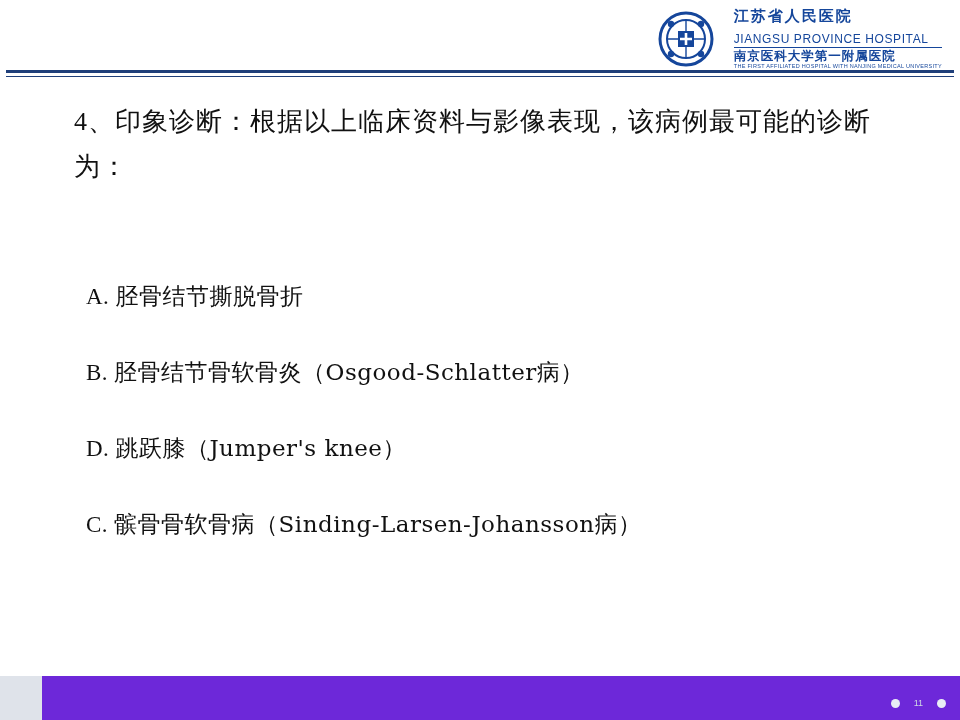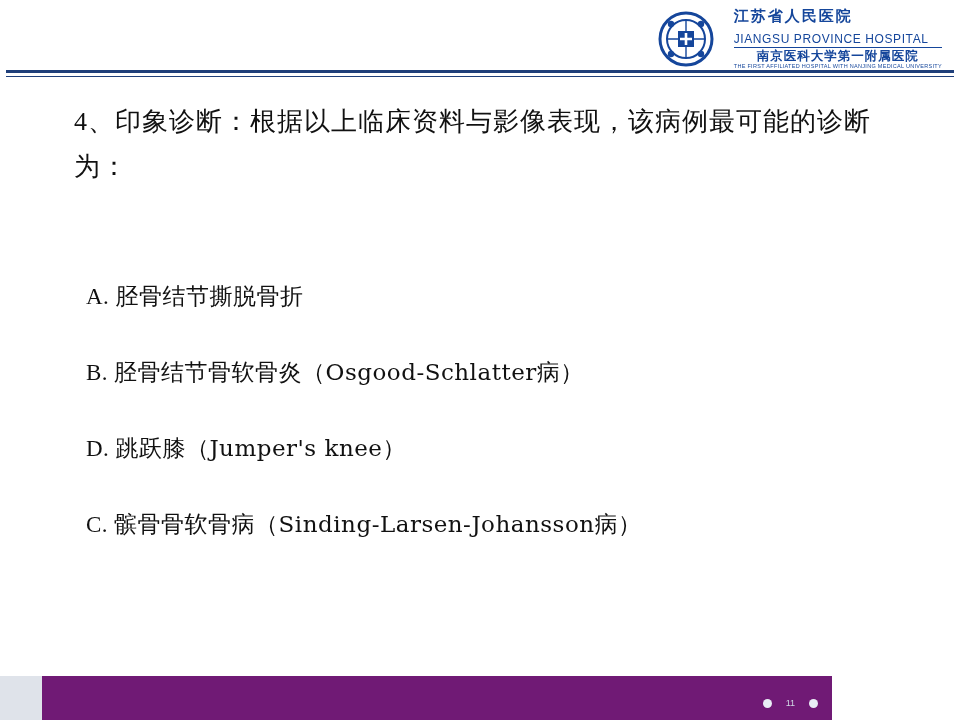--- a/index.html
+++ b/index.html
@@ -66,21 +66,20 @@
     height: 1px;
     background: #15469b;
     margin: 2px 0 2px 0;
   }
   .logo-cn-sub {
     font-family: "Liberation Sans", sans-serif;
     font-size: 12.5px;
     font-weight: bold;
     color: #15469b;
     letter-spacing: 1px;
-    text-align: center;
   }
   .logo-en-sub {
     font-family: "Liberation Sans", sans-serif;
     font-size: 5.5px;
     color: #15469b;
     letter-spacing: 0.3px;
     margin-top: 1px;
   }
 
   .rule-thick {
@@ -132,23 +131,23 @@
   .option .lbl {
     font-family: "Liberation Serif", serif;
     margin-right: 6px;
   }
 
   
   .footer {
     position: absolute;
     left: 0;
     bottom: 0;
-    width: 832px;
+    width: 960px;
     height: 44px;
-    background: #701a75;
+    background: #6d28d9;
   }
   .footer-left {
     position: absolute;
     left: 0;
     bottom: 0;
     width: 42px;
     height: 44px;
     background: #dfe3ea;
   }
   .footer-nav {

